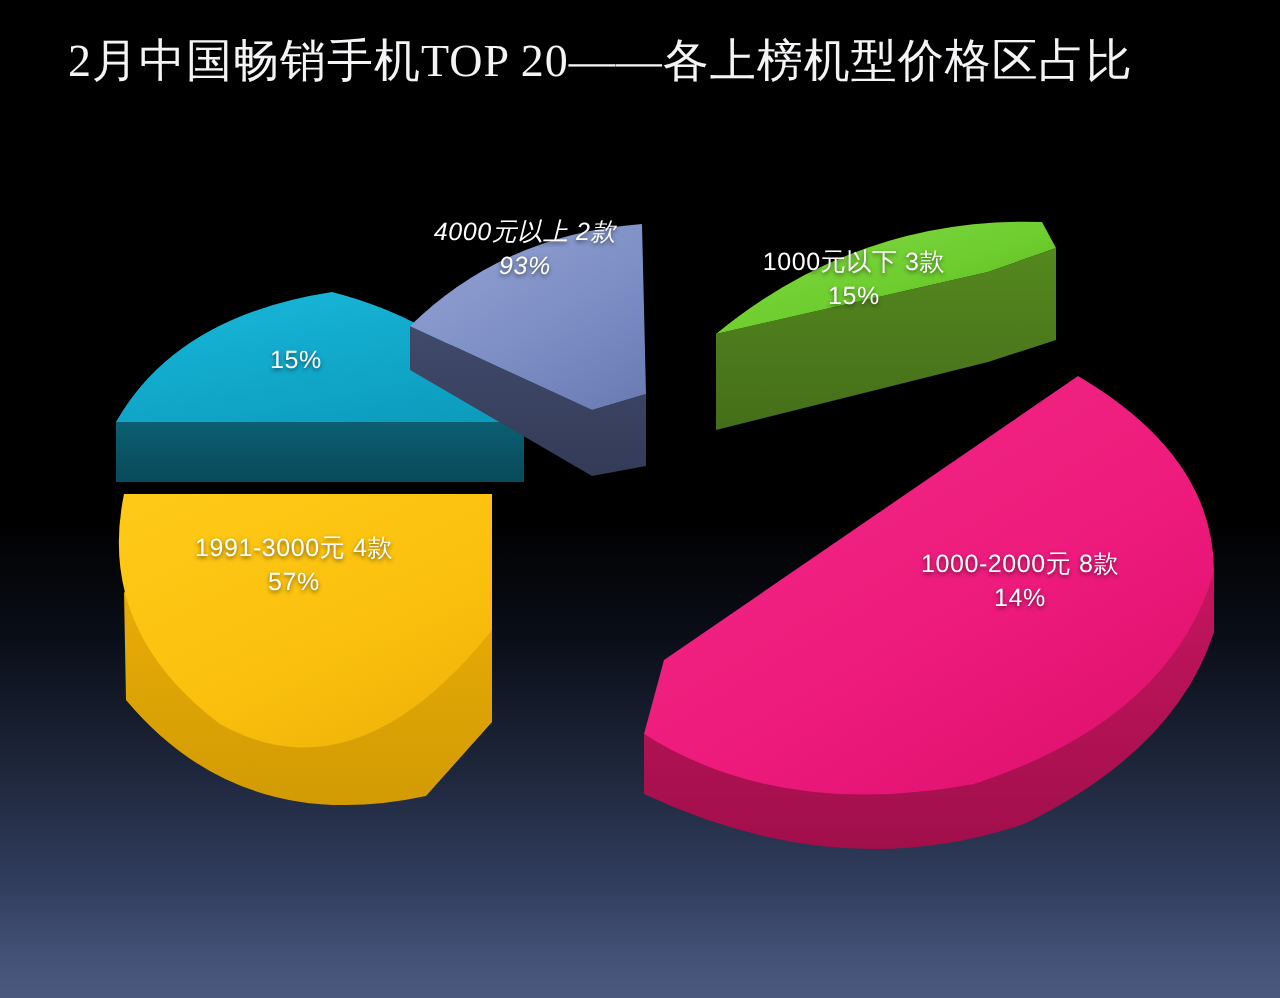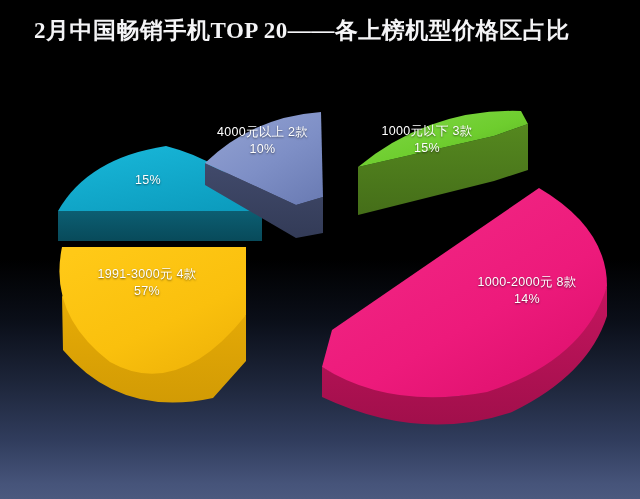--- a/index.html
+++ b/index.html
@@ -17,21 +17,21 @@
   }
   #chart-title {
     position:absolute;
     left:34px; top:16px;
     font-family:"Liberation Serif", serif;
     font-size:23px;
     line-height:30px;
     color:#f4f4f6;
     letter-spacing:0.5px;
     white-space:nowrap;
-    font-weight:700;
+    font-weight:400;
     text-shadow:0 1px 1px rgba(0,0,0,.8);
   }
   #pie-svg {
     position:absolute;
     left:0; top:0;
     width:640px; height:499px;
   }
   .slice-label {
     position:absolute;
     color:#ffffff;
@@ -126,37 +126,37 @@
     </g>
 
     <g>
       <path fill="url(#gPinkSide)" d="M 322,367 L 322,397 Q 420,443 512,412 Q 588,375 607,316
                L 607,286 Q 570,370 460,396 Q 380,400 322,367 Z"></path>
       <path fill="url(#gPinkTop)" d="M 332,330 L 539,188 Q 607,228 607,286 Q 585,360 487,392
                Q 390,410 322,367 Z"></path>
     </g>
   </svg>
 
-  <div class="slice-label" style="left:190px; top:124px; width:145px;">
+  <div class="slice-label" style="left:190px; top:108px; width:145px;font-style:italic;">
     <span>4000元以上 2款</span>
-    <span class="pct">10%</span>
+    <span class="pct">93%</span>
   </div>
 
   <div class="slice-label" style="left:352px; top:123px; width:150px;">
     <span>1000元以下 3款</span>
     <span class="pct">15%</span>
   </div>
 
   <div class="slice-label" style="left:68px; top:172px; width:160px;">
     <span class="pct">15%</span>
   </div>
 
   <div class="slice-label" style="left:62px; top:266px; width:170px;">
     <span>1991-3000元 4款</span>
     <span class="pct">57%</span>
   </div>
 
-  <div class="slice-label" style="left:447px; top:274px; width:160px;">
+  <div class="slice-label" style="left:430px; top:274px; width:160px;">
     <span>1000-2000元 8款</span>
     <span class="pct">14%</span>
   </div>
 
 </div>
 
 </body></html>

